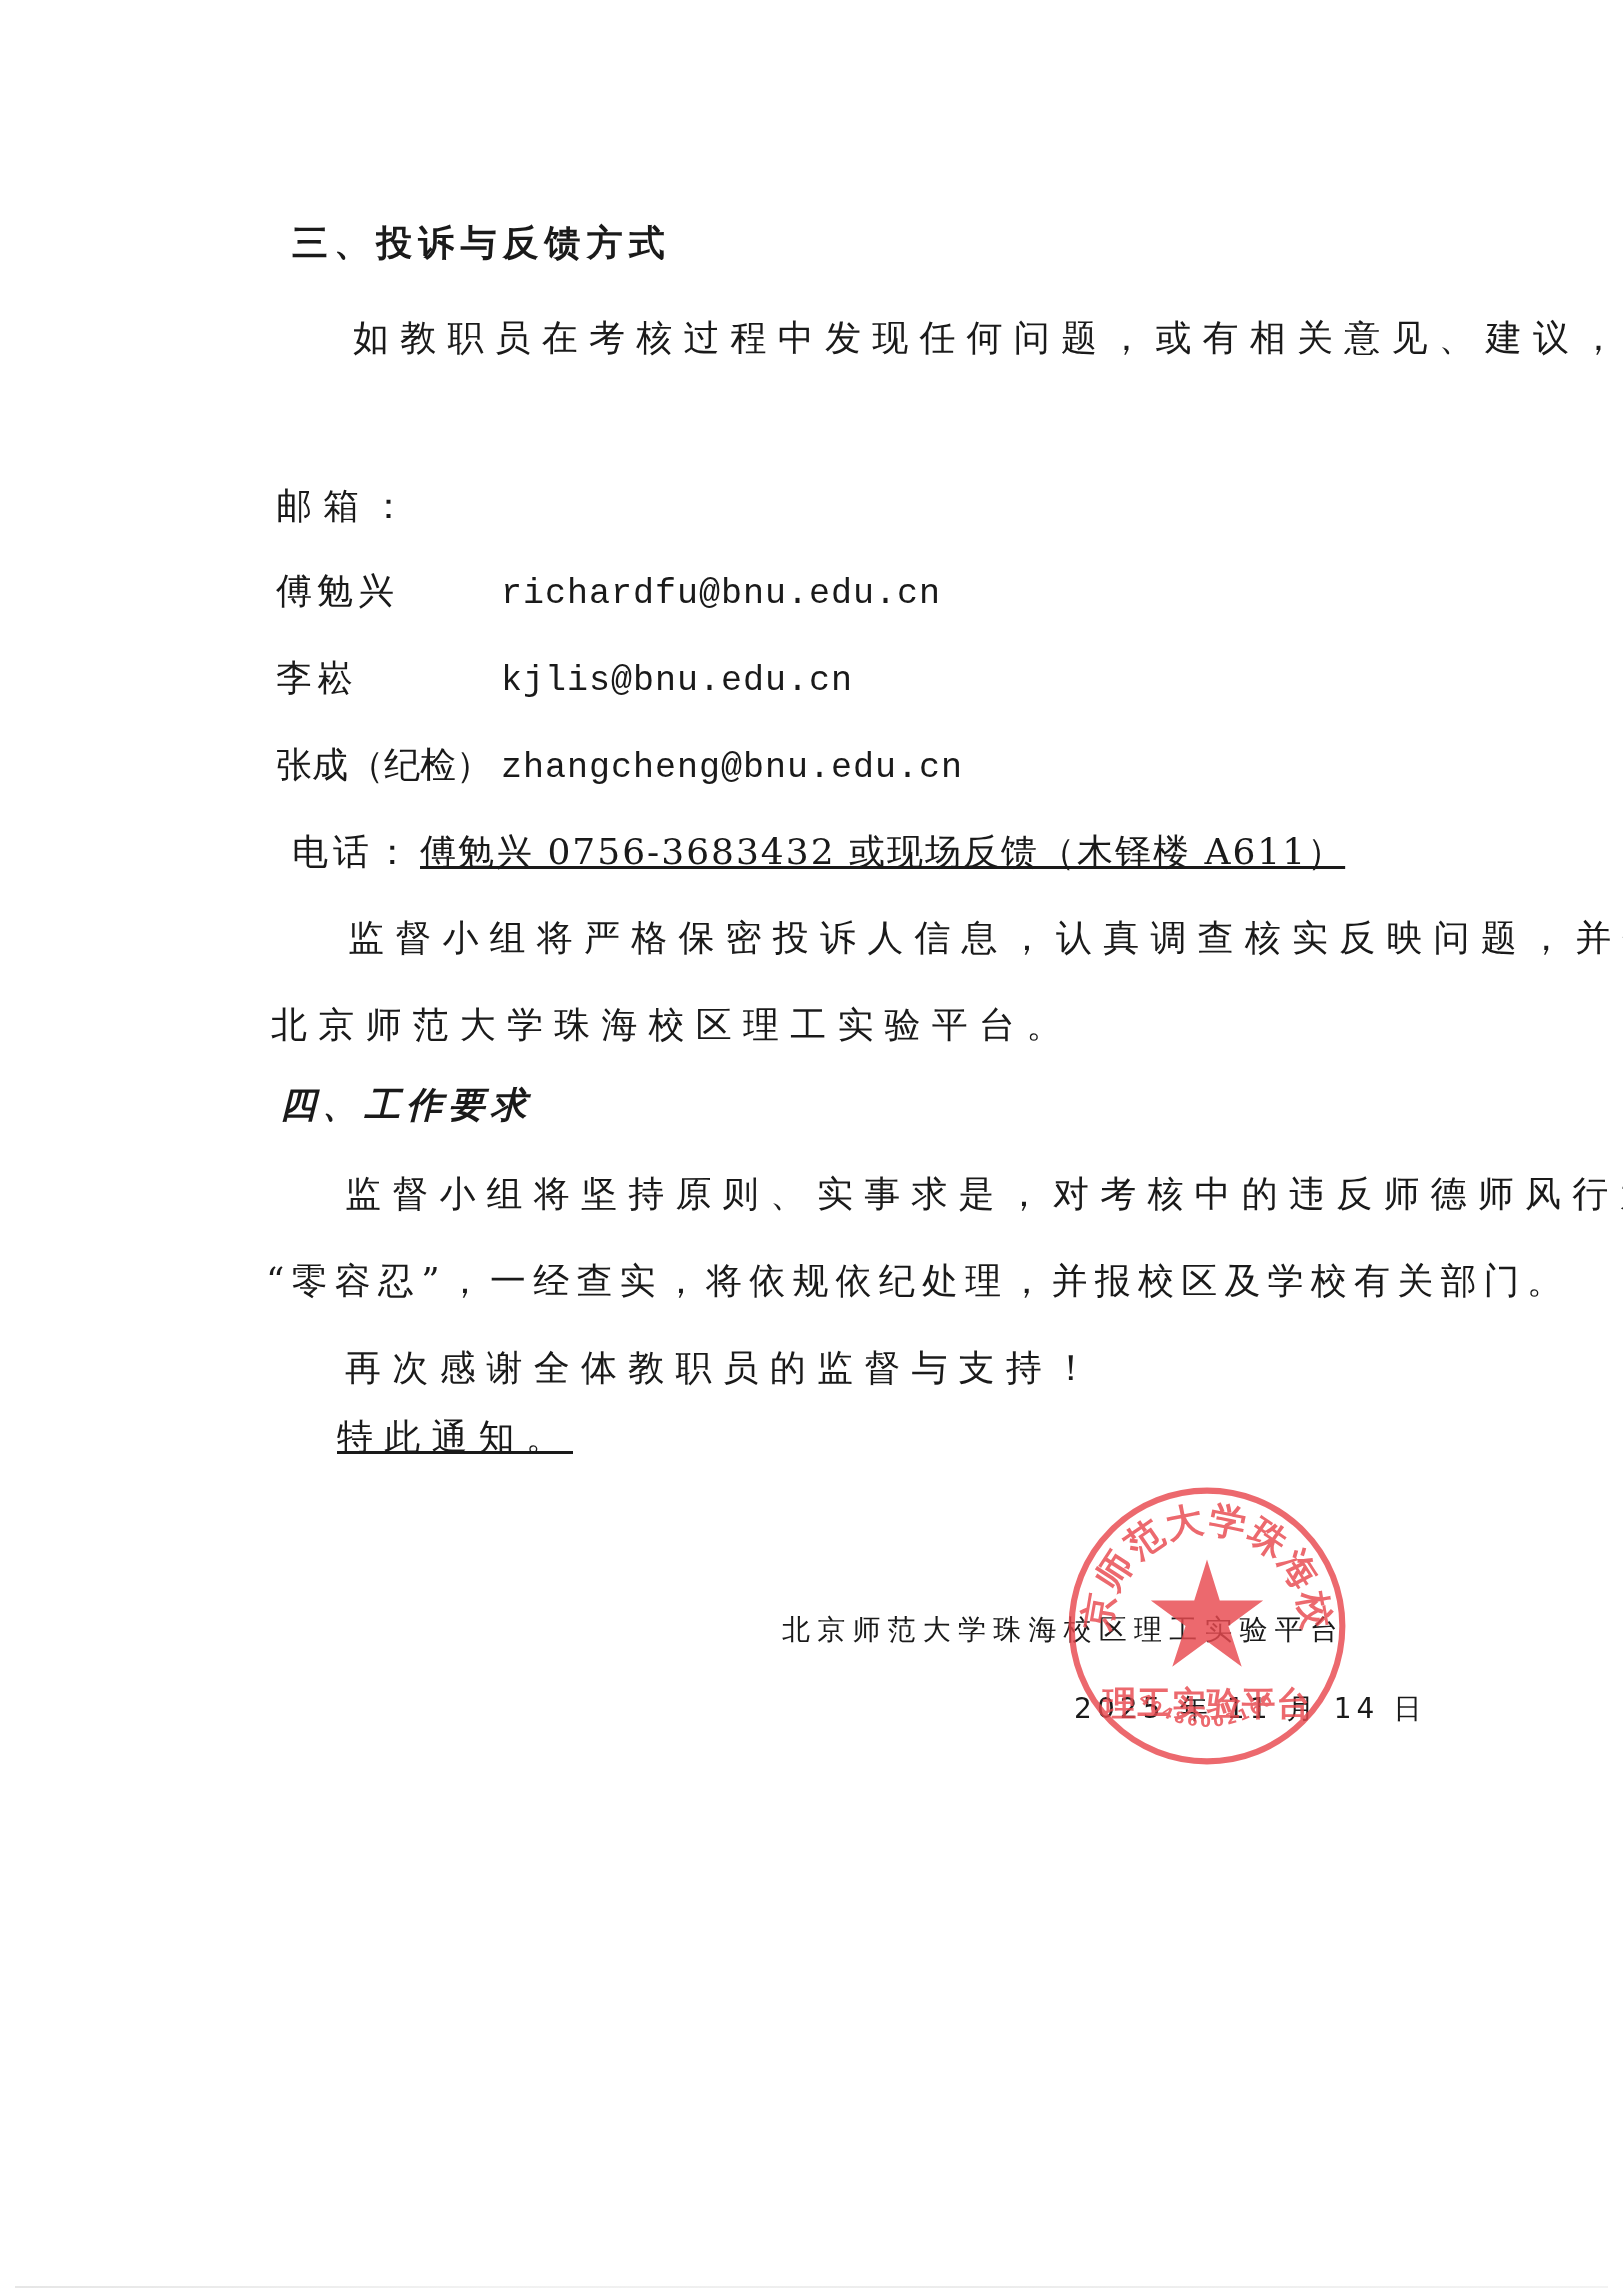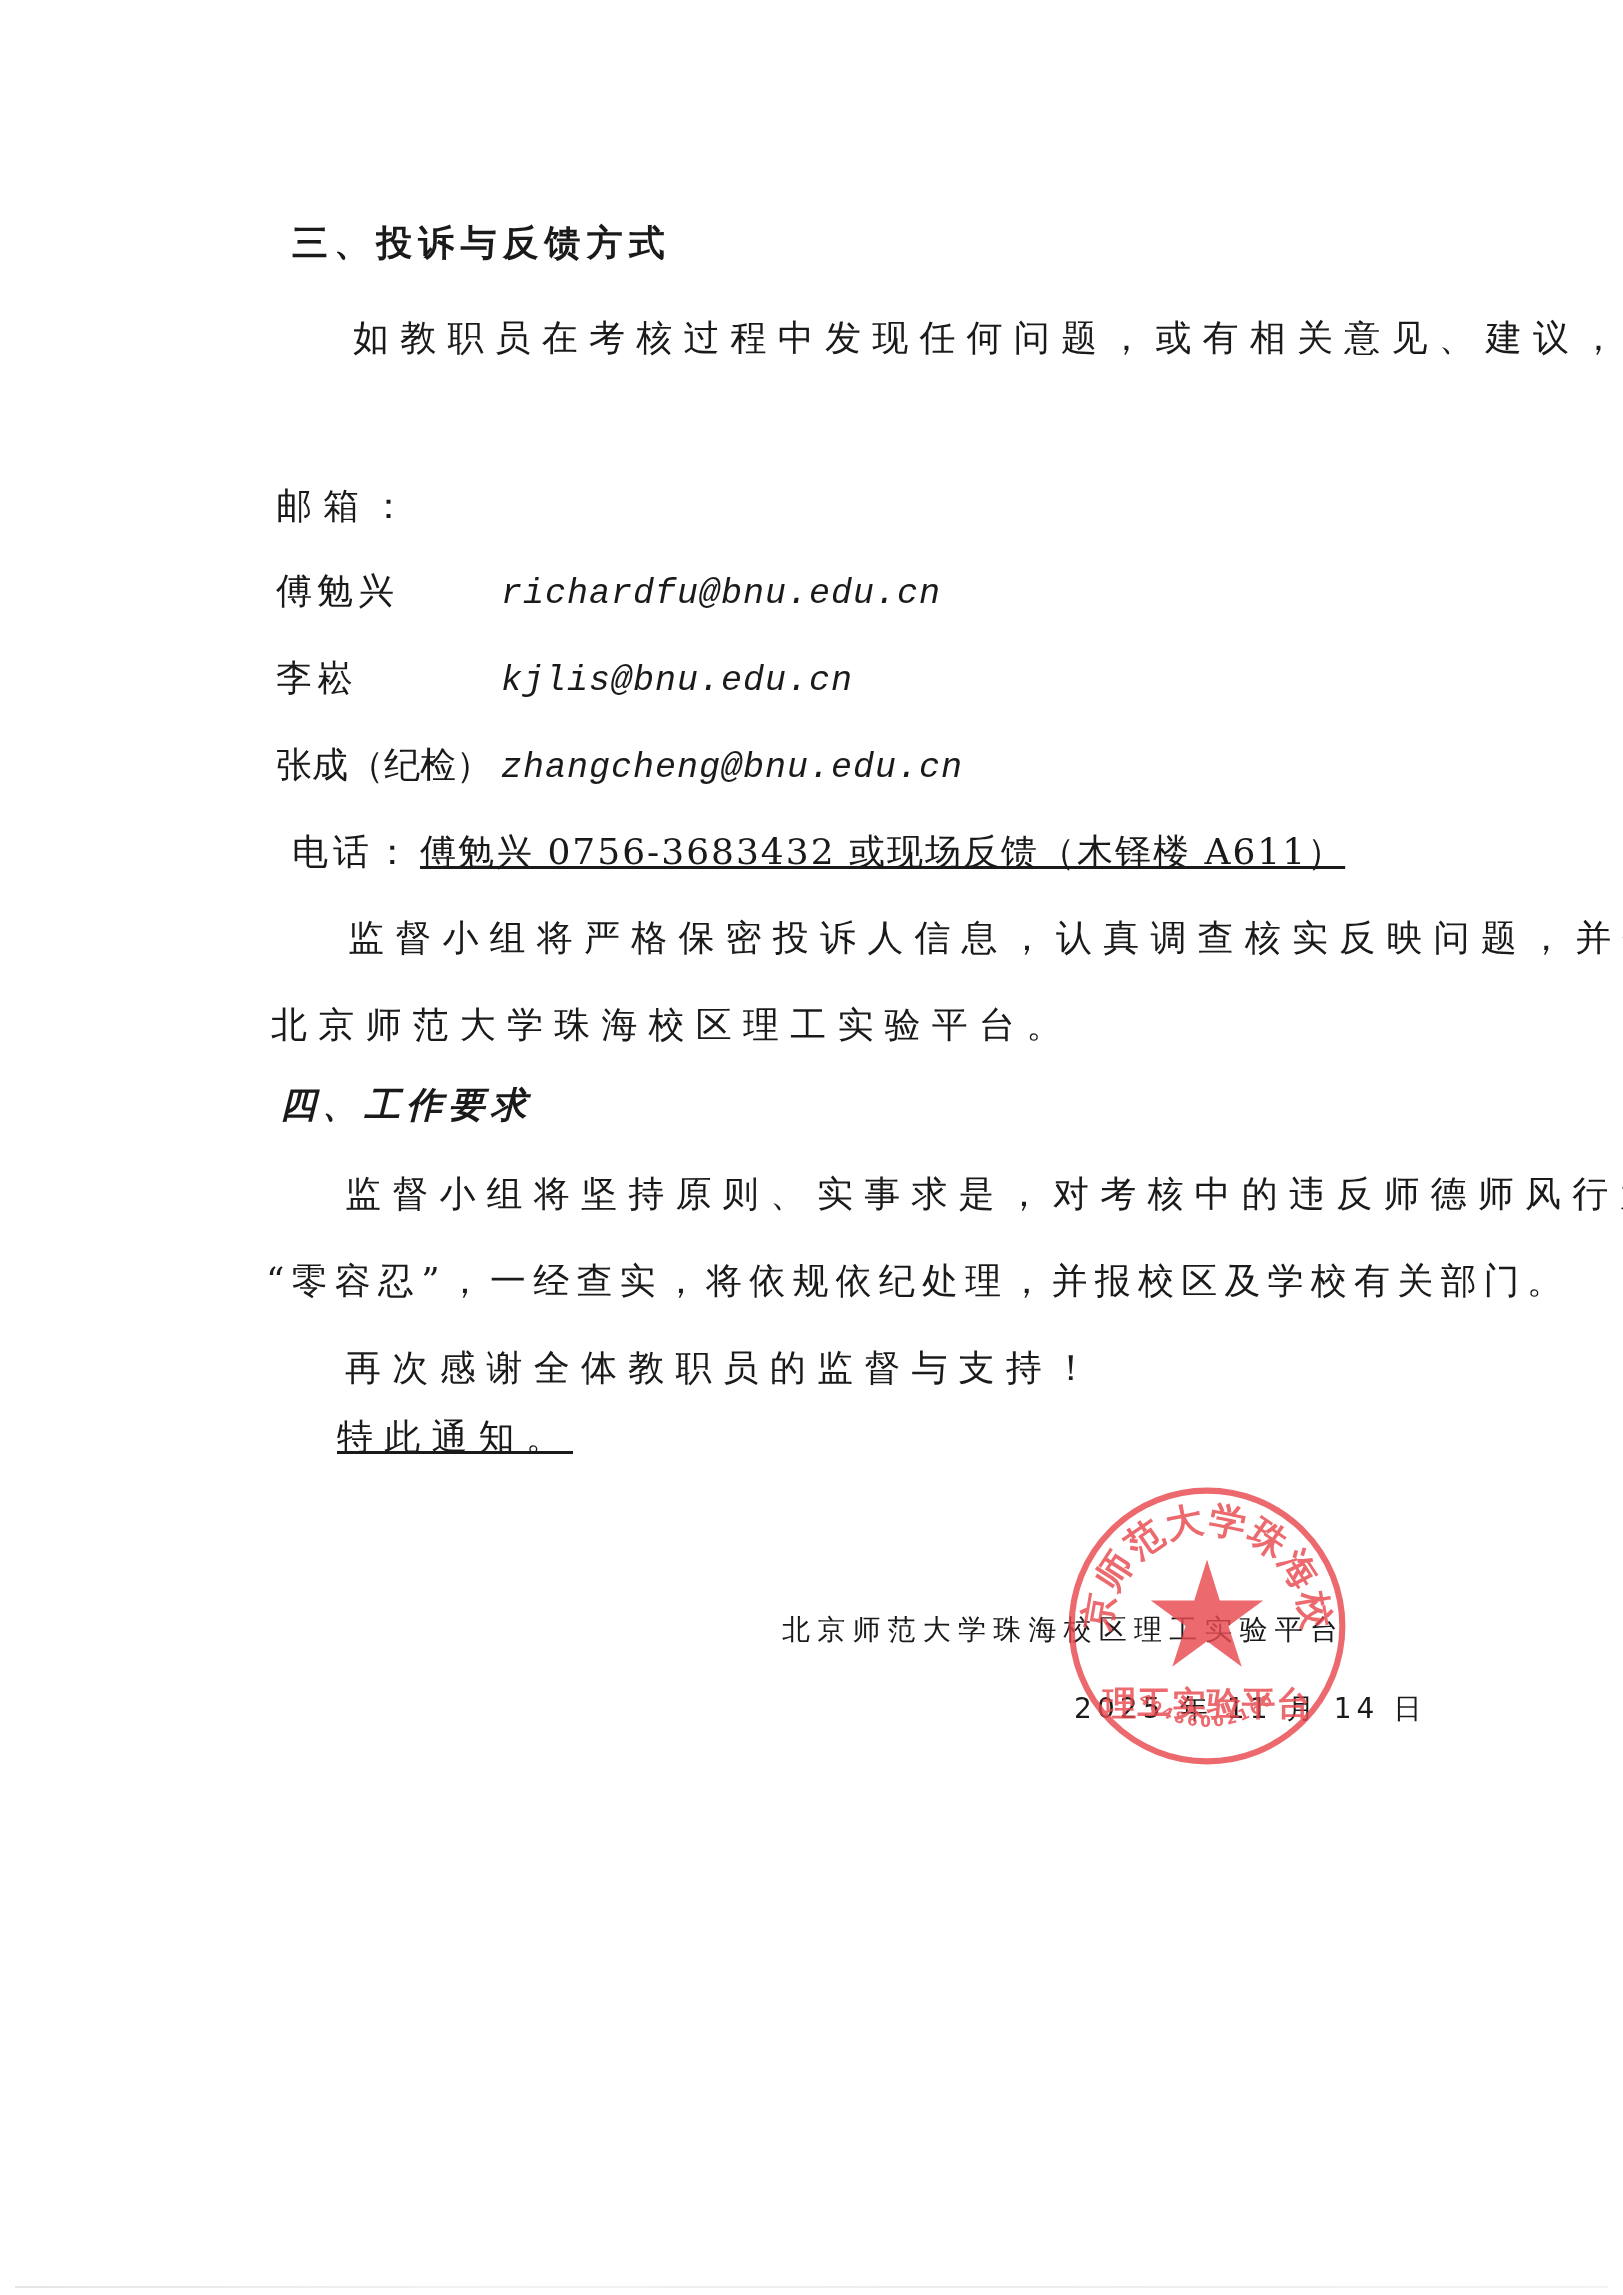--- a/index.html
+++ b/index.html
@@ -7,21 +7,21 @@
     width: 1623px; height: 2295px; position: relative; overflow: hidden;
     font-family: "DejaVu Serif", "Liberation Serif", serif;
     color: #1a1a1a;
   }
   .page { position: absolute; inset: 0; }
   .line {
     position: absolute; left: 0; white-space: nowrap;
     font-size: 36px; line-height: 1; letter-spacing: 11.2px;
   }
   .heading { font-family: "DejaVu Sans", "Liberation Sans", sans-serif; font-weight: bold; letter-spacing: 6.1px; }
-  .mono { font-family: "Liberation Mono", "DejaVu Sans Mono", monospace; letter-spacing: 1px; font-size: 35px; font-style: italic; }
+  .mono { font-family: "Liberation Mono", "DejaVu Sans Mono", monospace; letter-spacing: 1px; font-size: 35px; }
   .contact-name { display: inline-block; width: 225px; letter-spacing: 5.1px; }
   .phone-label { display: inline-block; width: 128px; letter-spacing: 5.1px; }
   .sig { position: absolute; white-space: nowrap; font-family: "DejaVu Sans", "Liberation Sans", sans-serif; font-size: 28px; letter-spacing: 7.2px; color: #1a1a1a; }
   .seal { position: absolute; left: 1064px; top: 1483px; width: 286px; height: 286px; pointer-events: none; opacity: 0.82; }
   .scan-line { position: absolute; left: 15.3px; right: 15.3px; top: 2286px; height: 2px; background: linear-gradient(90deg, #e6e6e6, #f2f2f2 30%, #ececec 60%, #f3f3f3); }
 </style>
 </head>
 <body>
 
 <div class="page">

